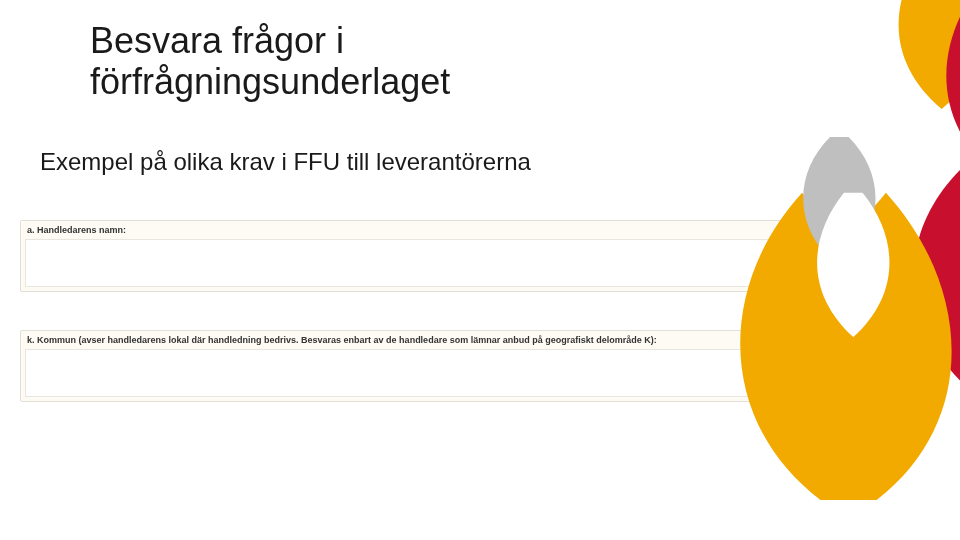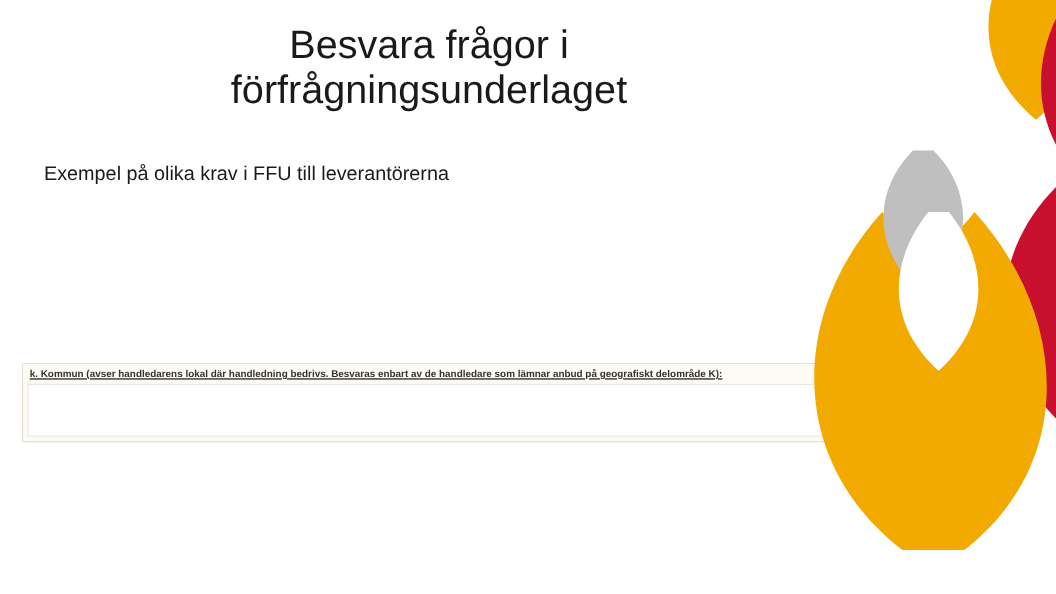--- a/index.html
+++ b/index.html
@@ -7,26 +7,25 @@
   .slide { position: relative; width: 960px; height: 540px; }
 
   .title {
     position: absolute;
     left: 90px; top: 20px;
     width: 600px;
     font-size: 36px;
     font-weight: 300;
     color: #1a1a1a;
     line-height: 1.15;
-    text-align: center;
   }
   .subtitle {
     position: absolute;
     left: 40px; top: 148px;
-    font-size: 18px;
+    font-size: 24px;
     font-weight: 400;
     color: #1a1a1a;
   }
 
   .panel {
     position: absolute;
     left: 20px;
     width: 868px;
     background: #fdfbf4;
     border: 1px solid #e2dfd6;
@@ -62,35 +61,50 @@
   .flag svg { display: block; }
   .info {
     width: 12px; height: 12px; border-radius: 50%;
     border: 1px solid #c9a324;
     color: #c9a324;
     font-size: 9px; line-height: 10px; text-align: center;
     background: #fff;
   }
 
   #panel-a { top: 220px; }
-  #panel-k { top: 330px; text-decoration: underline; }
+  #panel-k { top: 330px; }
 
   
   .deco { position: absolute; pointer-events: none; }
 </style>
 </head>
 <body>
 <div class="slide">
 
   <div class="title">
     <span>Besvara frågor i förfrågningsunderlaget</span><br>
   </div>
 
   <div class="subtitle">Exempel på olika krav i FFU till leverantörerna</div>
 
+  <div id="panel-a" class="panel">
+    <div class="hdr">
+      <span>a. Handledarens namn:</span>
+      <span class="right">
+        <span class="flag">
+          <svg viewBox="0 0 8 10">
+              <path d="M1 0 v10 M1 1 h6 l-2 2 l2 2 h-6" fill="#c0392b" stroke="#c0392b" stroke-width="0.8"></path>
+            </svg>
+        </span>
+        <span>Fritextsvar</span>
+        <span class="info">?</span>
+      </span>
+    </div>
+    <div class="body"></div>
+  </div>
 
   <div id="panel-k" class="panel">
     <div class="hdr">
       <span>k. Kommun (avser handledarens lokal där handledning bedrivs. Besvaras enbart av de handledare som lämnar anbud på geografiskt delområde K):</span>
       <span class="right">
         <span class="flag">
           <svg viewBox="0 0 8 10">
               <path d="M1 0 v10 M1 1 h6 l-2 2 l2 2 h-6" fill="#c0392b" stroke="#c0392b" stroke-width="0.8"></path>
             </svg>
         </span>

